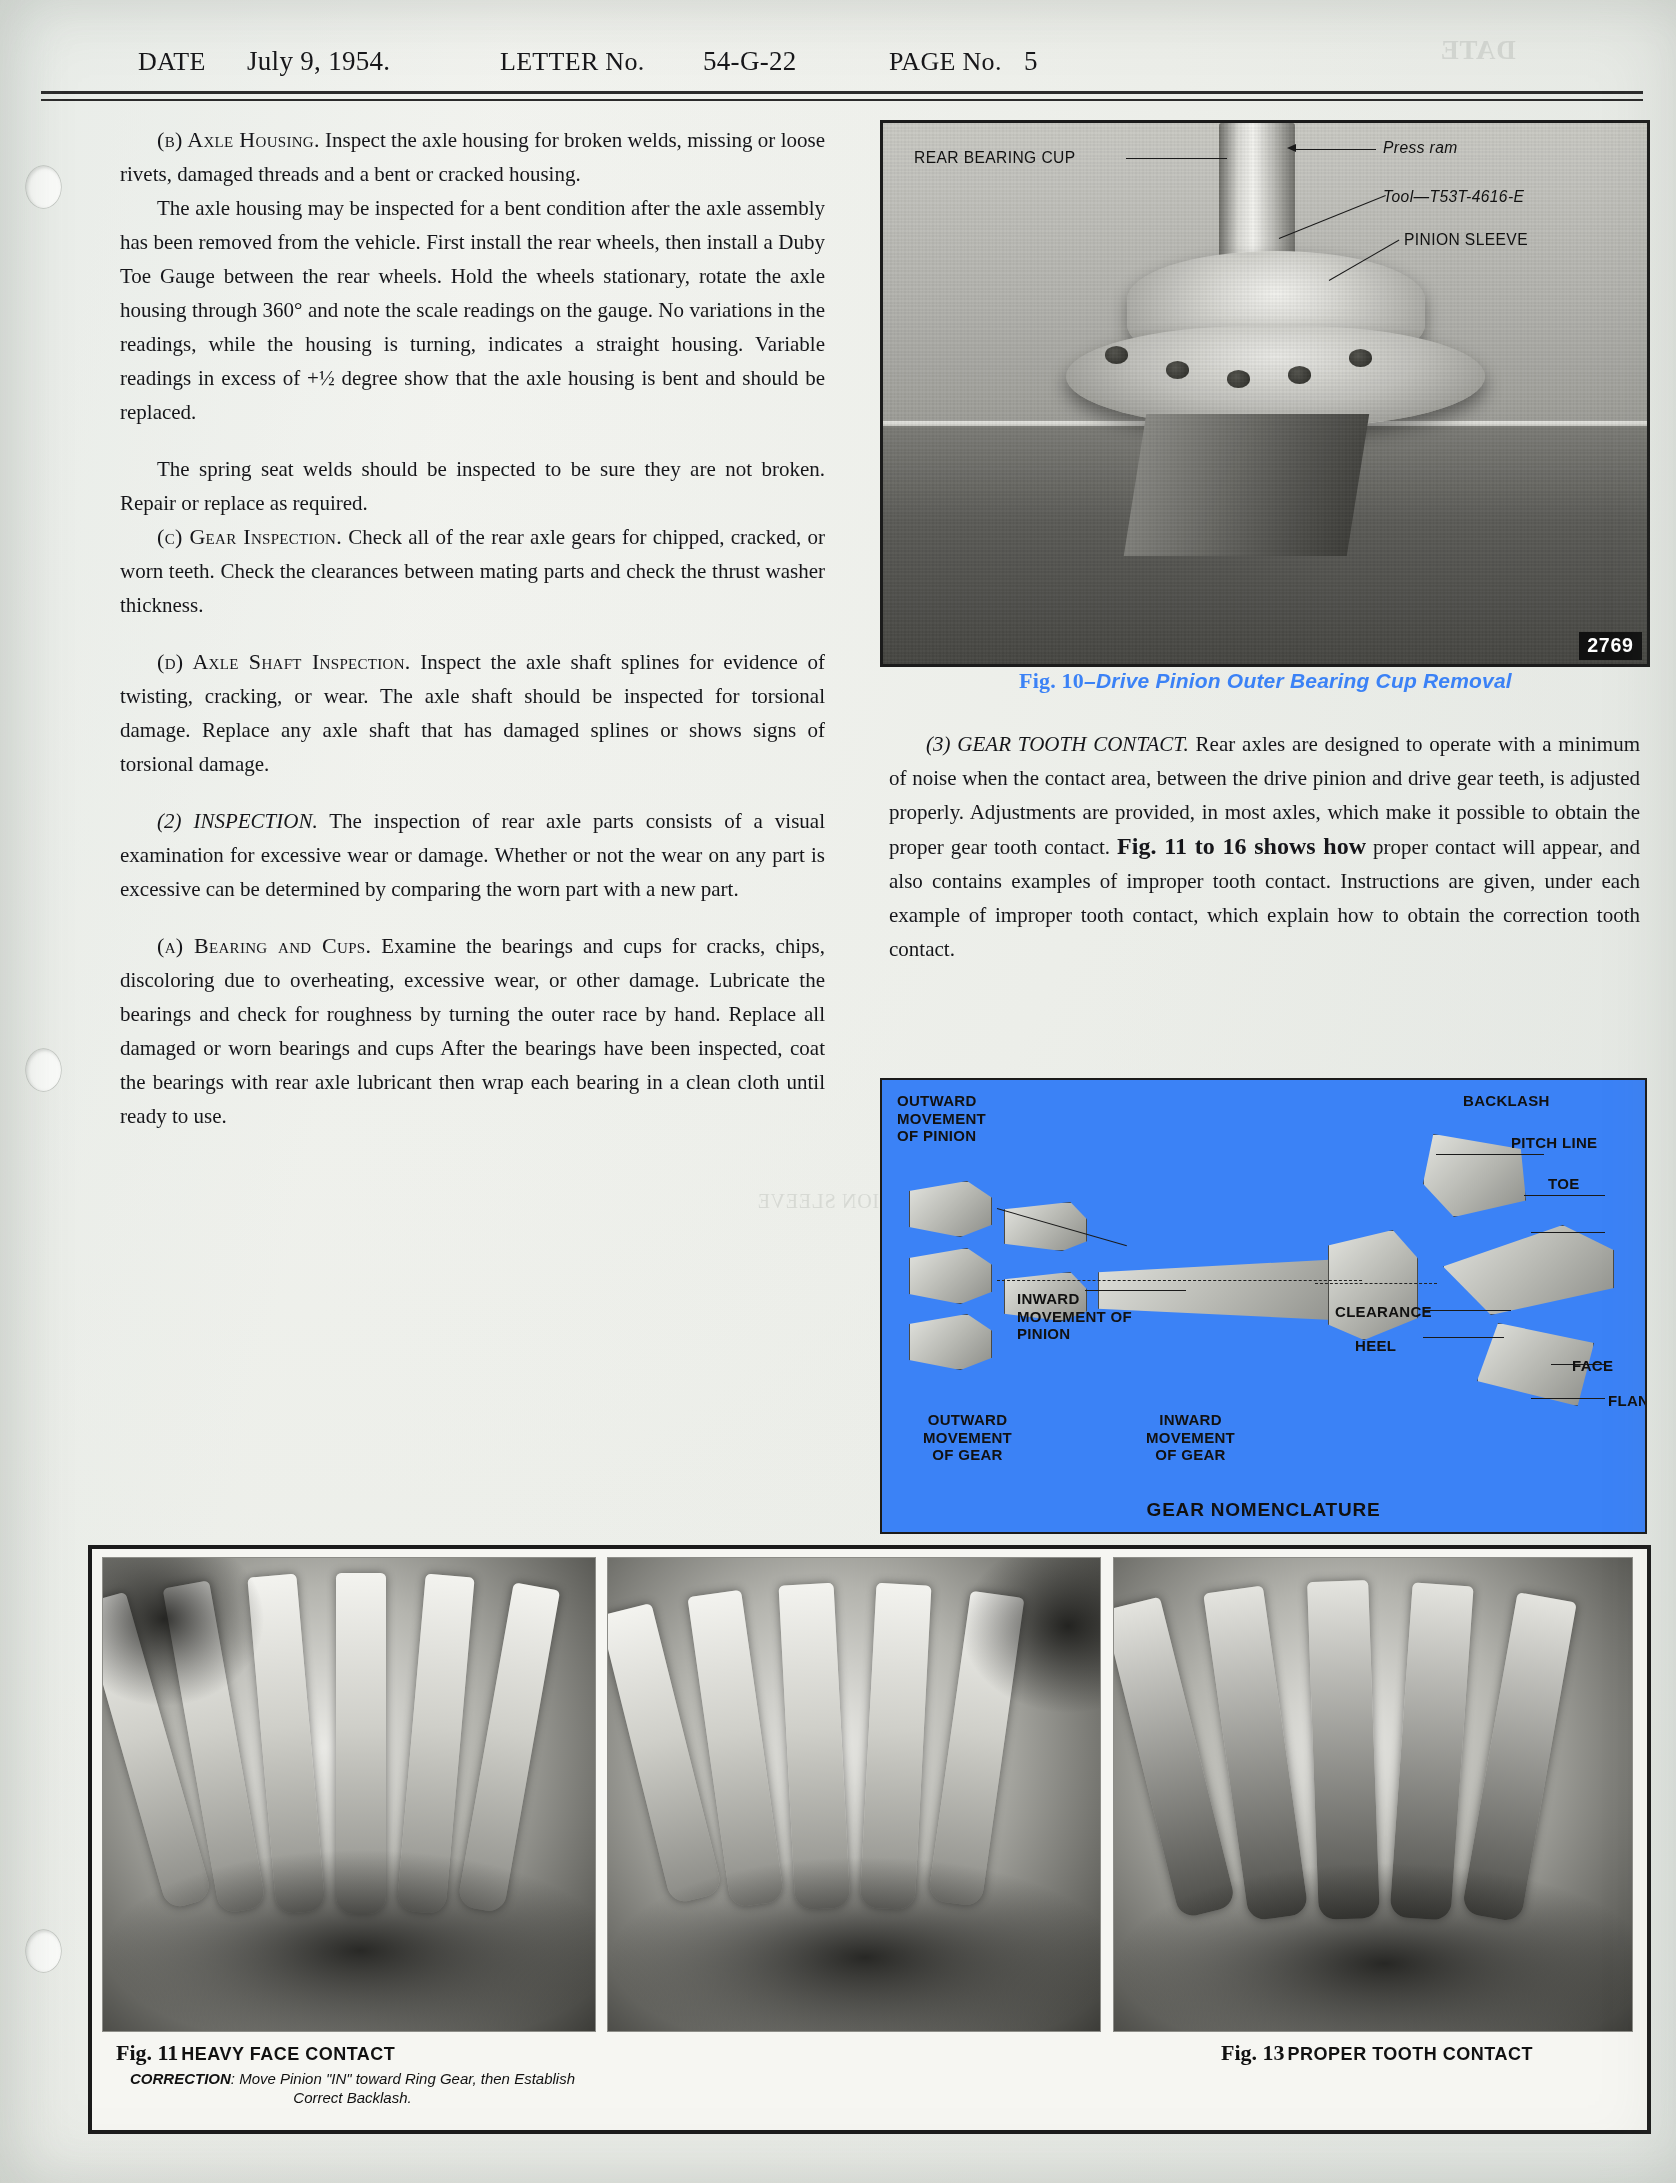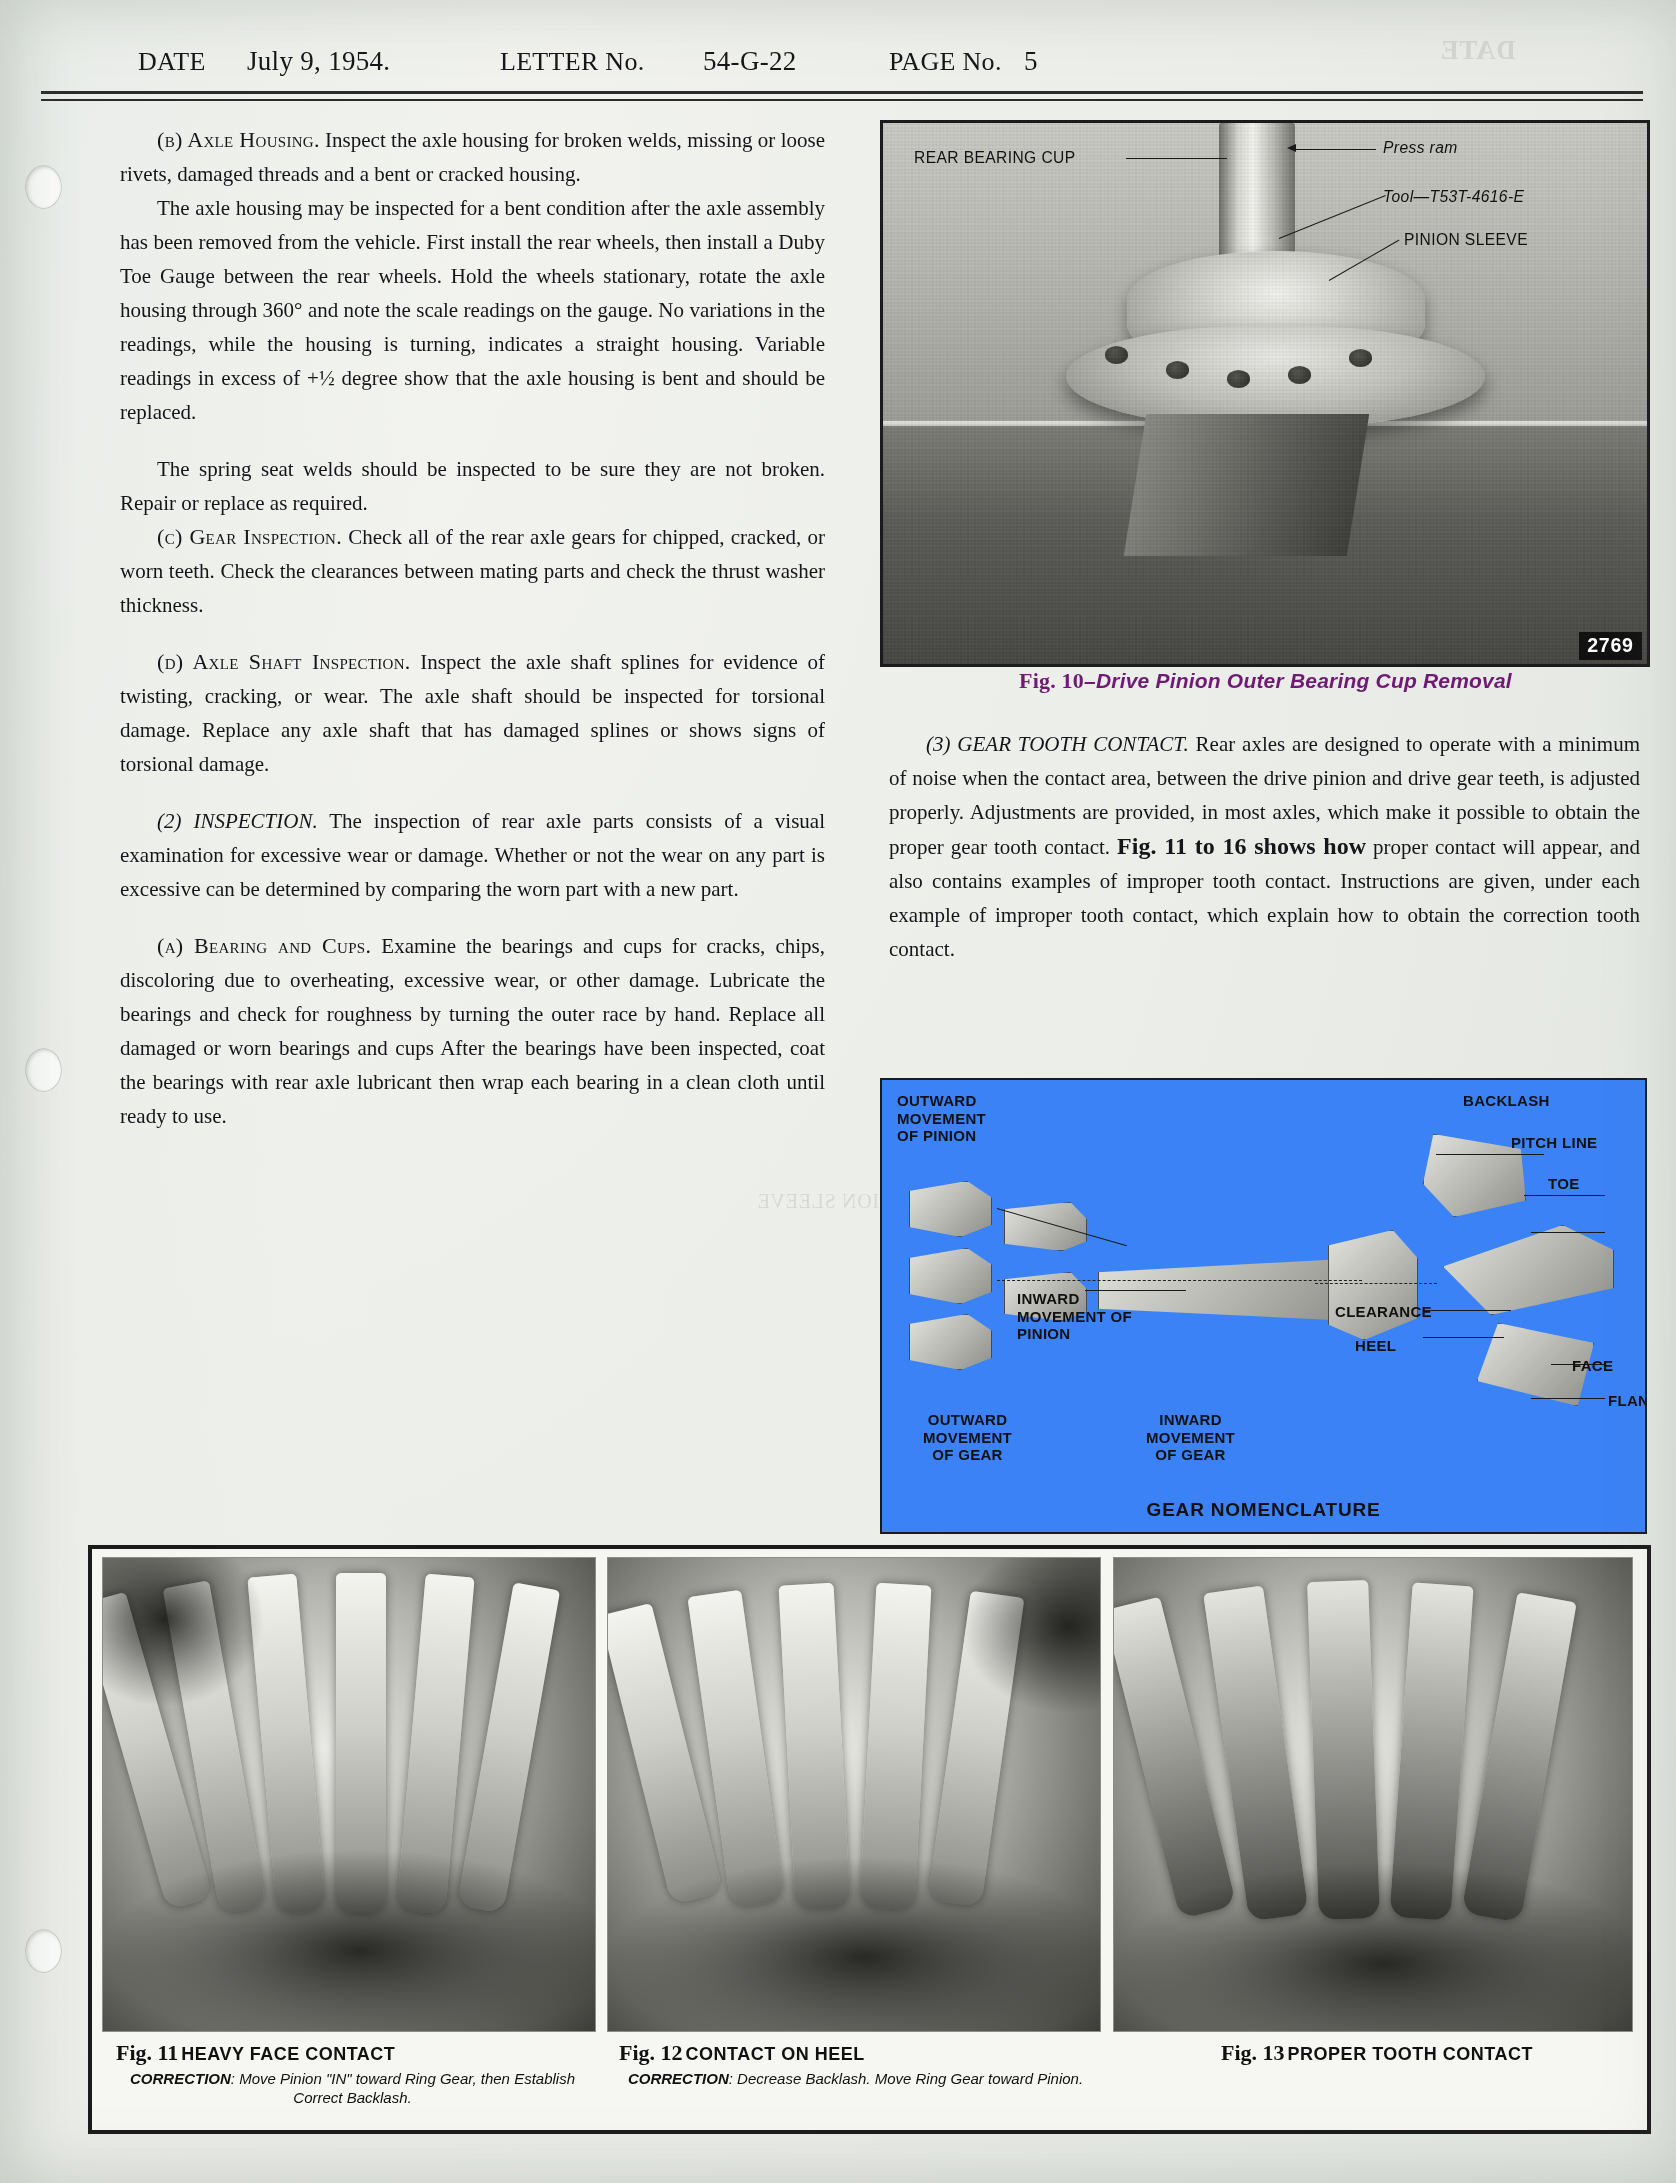--- a/index.html
+++ b/index.html
@@ -215,21 +215,21 @@
   .fig10-caption {
     position: absolute;
     left: 880px;
     top: 668px;
     width: 771px;
     text-align: center;
     font-family: "Liberation Sans", sans-serif;
     font-size: 21px;
     font-style: italic;
     font-weight: 700;
-    color: #701a75;
+    color: #3b82f6;
     letter-spacing: 0.2px;
   }
   .fig10-caption .fignum { font-style: normal; font-family: "Liberation Serif", serif; font-weight: 700; font-size: 22px;}
 
   
   .nomen-frame {
     position: absolute;
     left: 880px;
     top: 1078px;
     width: 763px;
@@ -487,29 +487,20 @@
   <div class="strip-cap" style="left:24px; top:491px; width:473px;">
     <div>
       <span class="cap-fig">Fig. 11</span>
       <span class="cap-title">HEAVY FACE CONTACT</span>
     </div>
     <div class="cap-corr" style="text-align:center; margin-top:2.7px;">
       <b>CORRECTION</b><span>: Move Pinion "IN" toward Ring Gear, then Establish Correct Backlash.</span>
     </div>
   </div>
 
-  <div class="strip-cap" style="left:527px; top:491px; width:473px;">
-    <div>
-      <span class="cap-fig">Fig. 12</span>
-      <span class="cap-title">CONTACT ON HEEL</span>
-    </div>
-    <div class="cap-corr" style="text-align:center; margin-top:2.7px;">
-      <b>CORRECTION</b><span>: Decrease Backlash. Move Ring Gear toward Pinion.</span>
-    </div>
-  </div>
 
   <div class="strip-cap" style="left:1035px; top:491px; width:500px; text-align:center;">
     <div>
       <span class="cap-fig">Fig. 13</span>
       <span class="cap-title">PROPER TOOTH CONTACT</span>
     </div>
   </div>
 </div>
 
 <div class="page-edge-shadow"></div>

